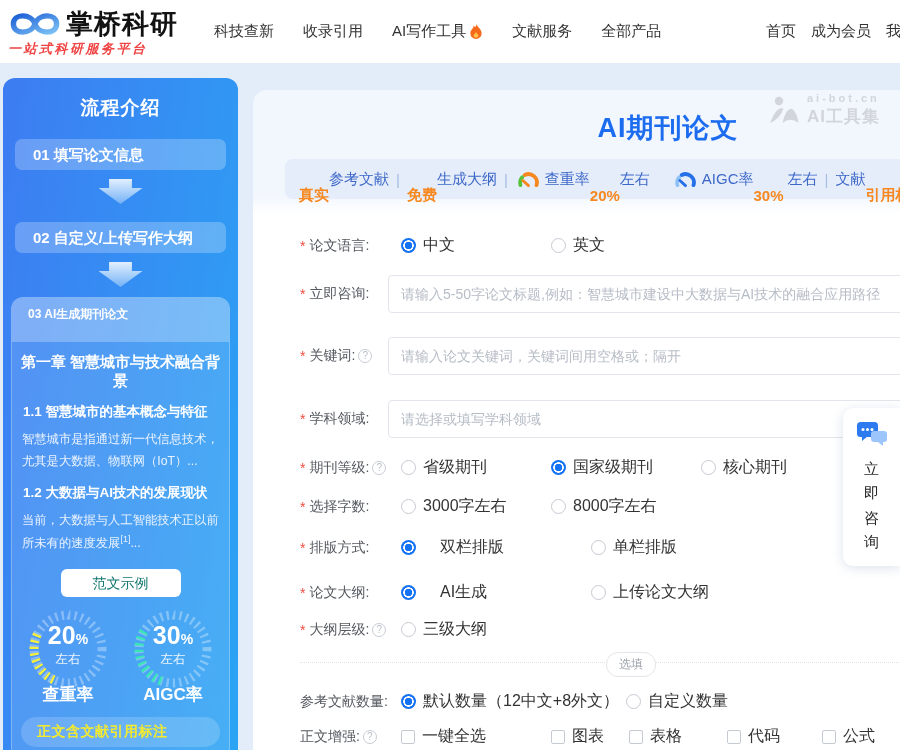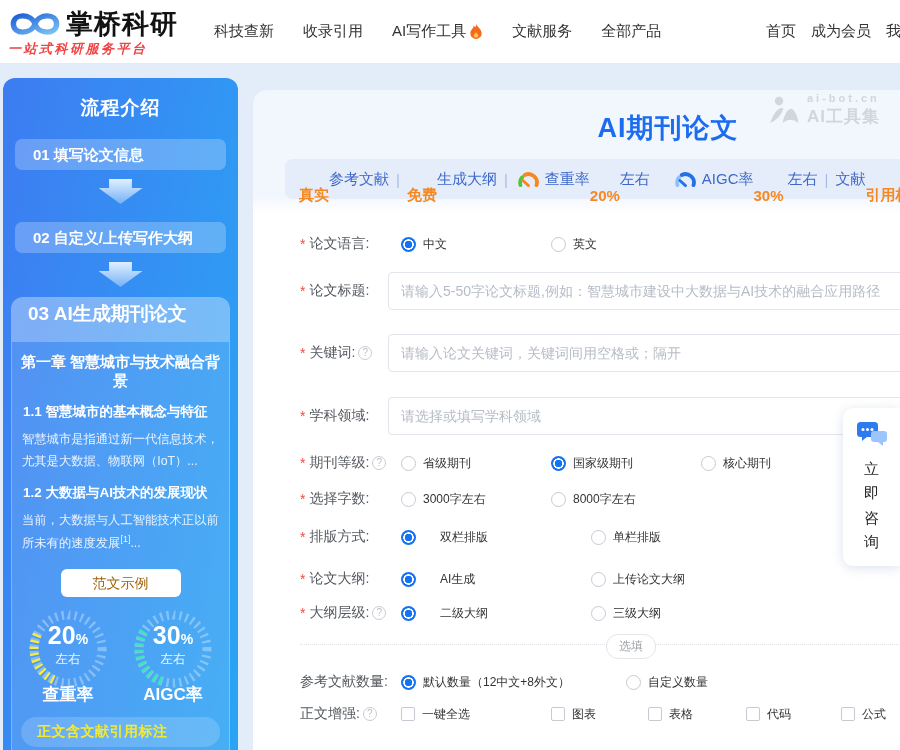--- a/index.html
+++ b/index.html
@@ -22,27 +22,27 @@
     overflow:hidden; color:#fff; }
   .sb-title { text-align:center; font-size:19px; font-weight:800; margin-top:17px; letter-spacing:1px; }
   .sb-step { margin:18px 12px 0; height:31px; line-height:31px; border-radius:7px;
     background:rgba(255,255,255,.24); font-size:15px; font-weight:700; padding-left:18px; }
   .sb-arrow { width:44px; height:25px; margin:9px auto 0;
     clip-path:polygon(24% 0,76% 0,76% 36%,100% 36%,50% 100%,0 36%,24% 36%);
     background:linear-gradient(180deg,rgba(235,245,255,.95),rgba(190,222,250,.45)); }
   .sb-card { margin:10px 8px 0; border-radius:12px; background:rgba(255,255,255,.13);
     border:1px solid rgba(255,255,255,.28); padding-bottom:10px; }
   .sb-card-head { height:44px; line-height:32px; border-radius:11px 11px 0 0;
-    background:rgba(255,255,255,.26); font-size:19px; font-weight:700; padding-left:16px; }
+    background:rgba(255,255,255,.26); font-size:12px; font-weight:700; padding-left:16px; }
   .sb-chapter { text-align:center; font-size:15px; font-weight:800; margin:11px 4px 0; }
   .sb-sec-title { font-size:13.5px; font-weight:800; margin:12px 11px 0; }
   .sb-text { font-size:12.3px; color:#eaf3ff; margin:7px 10px 0; line-height:1.8; }
   .sb-text sup { font-size:9px; }
   .sample-btn { display:block; width:120px; height:28px; margin:14px auto 0; background:#fff;
-    color:#a16207; font-size:14px; text-align:center; line-height:28px; border-radius:6px;
+    color:#0f766e; font-size:14px; text-align:center; line-height:28px; border-radius:6px;
     border:none; cursor:pointer; }
   .gauges { display:flex; justify-content:space-evenly; margin-top:10px; }
   .gauge { width:98px; text-align:center; }
   .g-ring { position:relative; width:84px; height:84px; margin:0 auto; }
   .g-center { position:absolute; left:0; top:14px; width:84px; text-align:center; }
   .g-val { font-size:25px; font-weight:800; color:#fff; }
   .g-val span { font-size:14px; font-weight:700; }
   .g-approx { font-size:12.5px; color:#eef6ff; margin-top:1px; }
   .g-label { font-size:17px; font-weight:800; margin-top:-8px; }
   .sb-badge { margin:11px 9px 0; background:rgba(255,255,255,.17); border-radius:16px;
@@ -69,23 +69,23 @@
   .lbl { width:88px; flex-shrink:0; font-size:14px; color:#55595f; display:flex;
     align-items:center; gap:3px; }
   .req { color:#f24b3e; margin-right:1px; }
   .help { width:14px; height:14px; flex-shrink:0; border:1px solid #c8ccd4; border-radius:50%;
     color:#b9bec8; font-size:10px; line-height:12px; text-align:center; cursor:pointer; }
   .inp { flex:1; height:38px; border:1px solid #e2e6ec; border-radius:4px; background:#fff;
     padding:0 12px; font-size:14px; color:#333; outline:none; font-family:inherit; }
   .inp::placeholder { color:#b6bcc6; }
   .opts { display:flex; align-items:center; padding-left:13px; flex:1; }
   .opt { display:flex; align-items:center; gap:7px; cursor:pointer; }
-  .opt-label { font-size:12px; color:#333; white-space:nowrap; }
+  .opt-label { font-size:16px; color:#333; white-space:nowrap; }
   .ow150{width:150px;} .ow190{width:190px;gap:24px;} .ow225{width:225px;}
-  .ow78{width:78px;} .ow98{width:98px;margin-left:19px;} .ow95{width:95px;}
+  .ow78{width:78px;} .ow98{width:98px;} .ow95{width:95px;}
   .radio { width:15px; height:15px; border-radius:50%; border:1px solid #c6cad2; background:#fff; flex-shrink:0; }
   .radio.sel { border:none;
     background:radial-gradient(circle,#1472f5 0 3.5px,#fff 4px 5px,#1472f5 5.5px 7.5px); }
   .cbx { width:14px; height:14px; border:1px solid #c6cad2; border-radius:2px; background:#fff; flex-shrink:0; }
   .divider { margin-top:22px; border-top:1px dotted #dfe3e8; position:relative; height:1px; }
   .divider-pill { position:absolute; left:306px; top:-11px; background:#fff; border:1px solid #e3e6ea;
     border-radius:12px; padding:3px 12px; font-size:12px; color:#9aa0a8; }
   
   .consult { position:absolute; right:0; top:408px; width:57px; background:#fff;
     border-radius:10px 0 0 10px; box-shadow:0 2px 12px rgba(80,110,160,.2); padding:12px 0 12px;
@@ -238,21 +238,21 @@
         <div class="opt">
             <span class="radio"></span>
             <span class="opt-label">英文</span>
           </div>
       </div>
     </div>
 
     <div class="row" style="margin-top:19px;">
       <div class="lbl">
           <span class="req">*</span>
-          <span>论文标题:</span>
+          <span>立即咨询:</span>
         </div>
       <input class="inp" placeholder="请输入5-50字论文标题,例如：智慧城市建设中大数据与AI技术的融合应用路径" style="">
     </div>
 
     <div class="row" style="margin-top:24px;">
       <div class="lbl">
           <span class="req">*</span>
           <span>关键词:</span>
           <span class="help">?</span>
         </div>
@@ -340,24 +340,20 @@
       </div>
     </div>
 
     <div class="row" style="margin-top:16px;">
       <div class="lbl">
           <span class="req">*</span>
           <span>大纲层级:</span>
           <span class="help">?</span>
         </div>
       <div class="opts">
-        <div class="opt ow190">
-            <span class="radio sel"></span>
-            <span class="opt-label">二级大纲</span>
-          </div>
         <div class="opt">
             <span class="radio"></span>
             <span class="opt-label">三级大纲</span>
           </div>
       </div>
     </div>
 
     <div class="divider">
       <span class="divider-pill">选填</span>
     </div>

